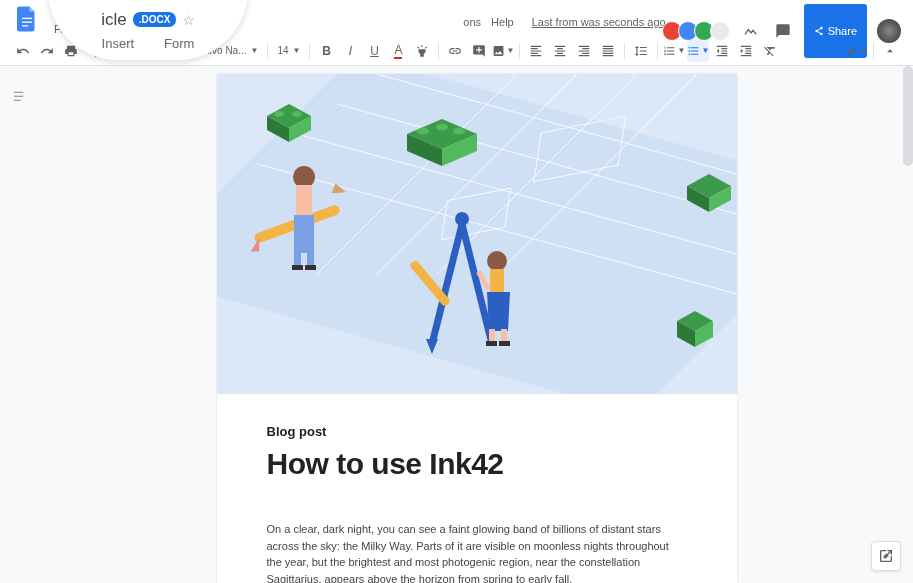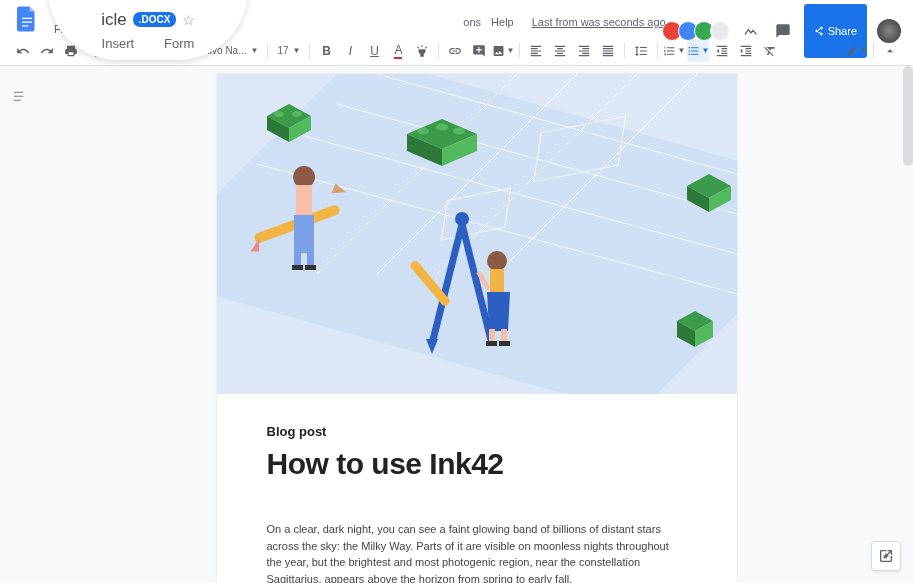--- a/index.html
+++ b/index.html
@@ -145,21 +145,21 @@
       <span>ext</span> 
       <span style="font-size:8px">▼</span>
     </div>
   <div class="tb-sep"></div>
   <div class="font-sel">
       <span>Archivo Na...</span> 
       <span style="font-size:8px">▼</span>
     </div>
   <div class="tb-sep"></div>
   <div class="font-sel">
-      <span>17</span> 
+      <span>14</span> 
       <span style="font-size:8px">▼</span>
     </div>
   <div class="tb-sep"></div>
   <div class="tb-btn">
       <b style="color:#5f6368;font-size:12px">B</b>
     </div>
   <div class="tb-btn">
       <i style="color:#5f6368;font-size:12px">I</i>
     </div>
   <div class="tb-btn">

